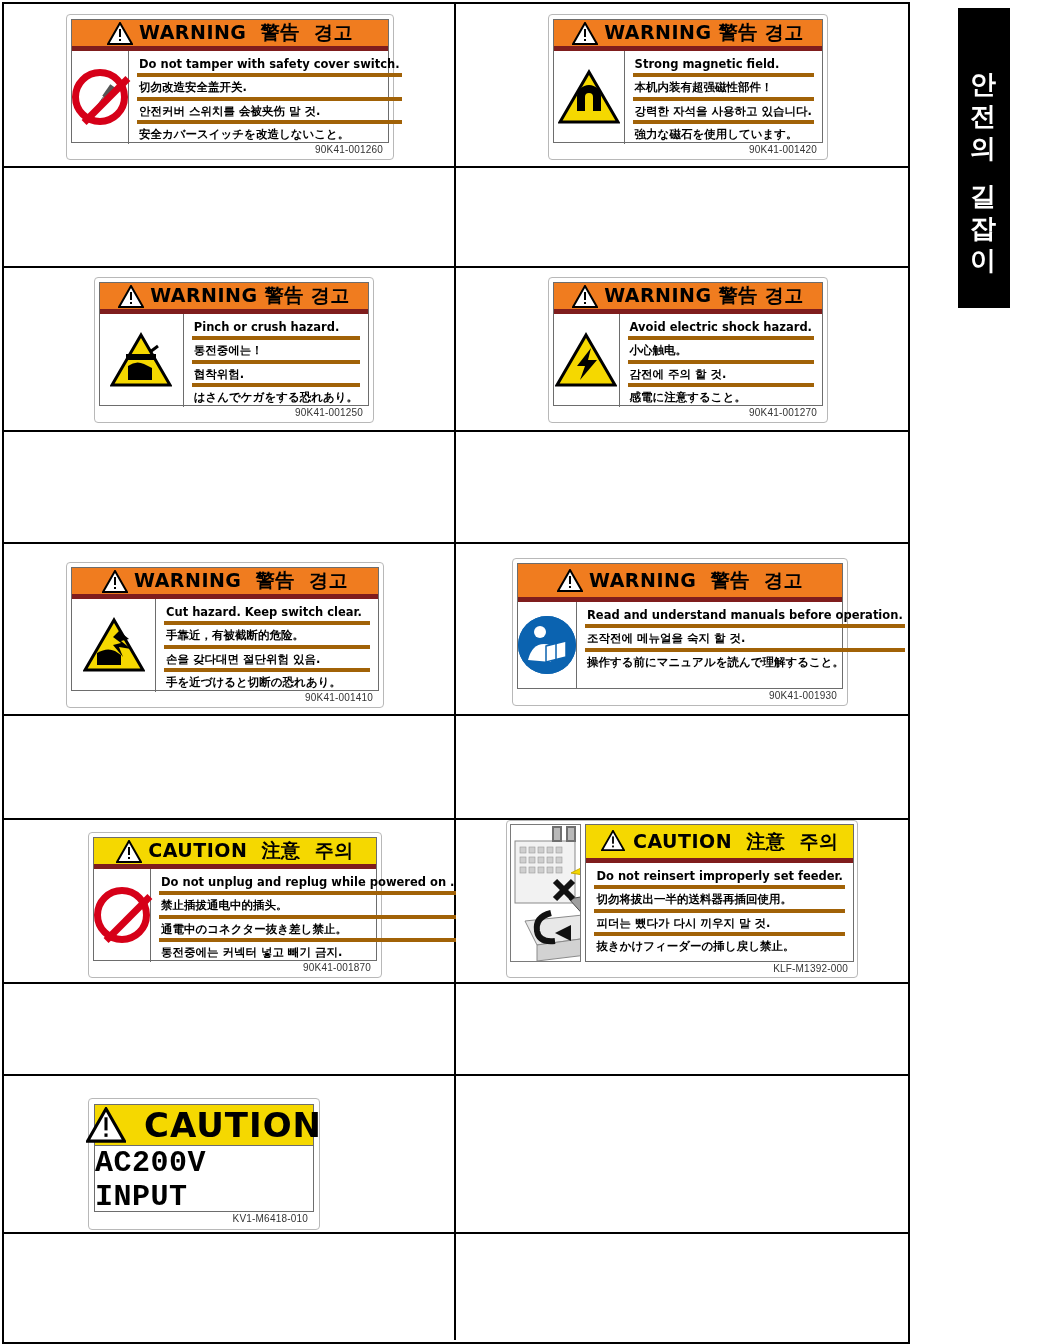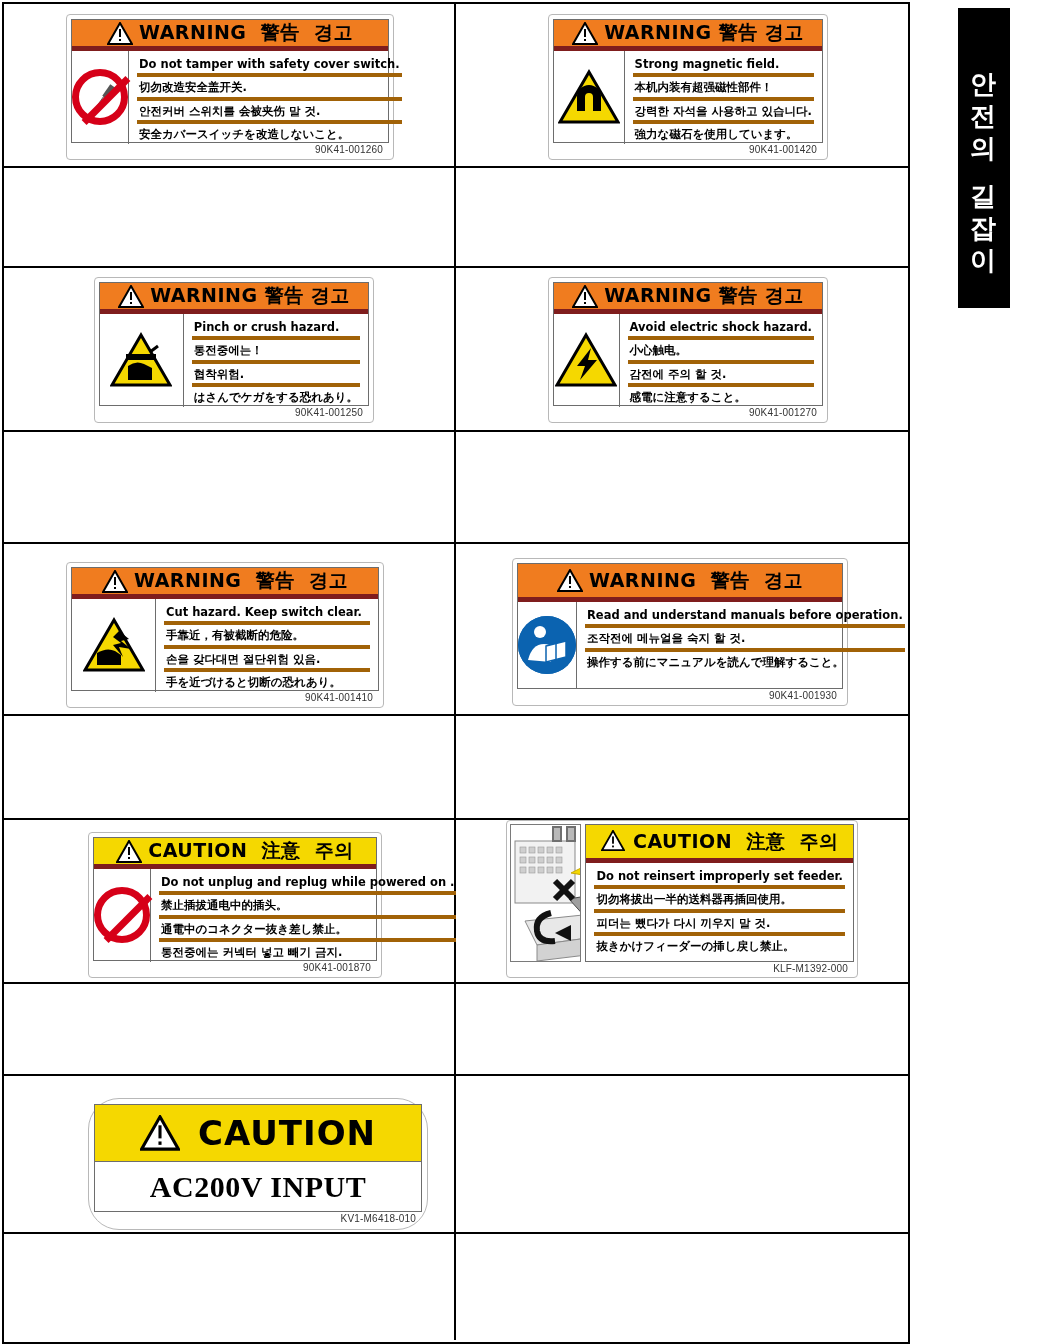--- a/index.html
+++ b/index.html
@@ -206,21 +206,21 @@
   .big-body {
     flex: 1;
     display: flex;
     align-items: center;
     justify-content: center;
   }
   .big-body .t {
     font-size: 30px;
     font-weight: bold;
     letter-spacing: 0.5px;
-    font-family: Liberation Serif, serif;
+    font-family: Liberation Mono, monospace;
   }
 </style>
 </head>
 <body>
 
 <div class="page">
 
   <div class="grid">
 
     <div class="grid-row row-label">
@@ -567,21 +567,21 @@
           <div class="ln">Do not reinsert improperly set feeder.</div>
           <div class="ln">切勿将拔出一半的送料器再插回使用。</div>
           <div class="ln">피더는 뺐다가 다시 끼우지 말 것.</div>
           <div class="ln">抜きかけフィーダーの挿し戻し禁止。</div>
         </div>
       </div>
     </div>
     <div class="partno">KLF-M1392-000</div>
   </div>
 
-  <div class="big-label" style="left:88px; top:1098px; width:340px; height:132px;border-radius:31px;">
+  <div class="big-label" style="left:88px; top:1098px; width:232px; height:132px;">
     <div class="big-inner">
       <div class="big-hdr">
         <span class="tri" style="width:40px;height:36px">
           <svg width="40" height="36" viewBox="0 0 26 23">
               <polygon points="13,1 25,22 1,22" fill="#fff" stroke="#000" stroke-width="2"></polygon>
               <rect x="12" y="6.5" width="2" height="8.5" fill="#000"></rect>
               <rect x="12" y="17" width="2" height="2.2" fill="#000"></rect>
             </svg>
         </span>
         <span class="t">CAUTION</span>

